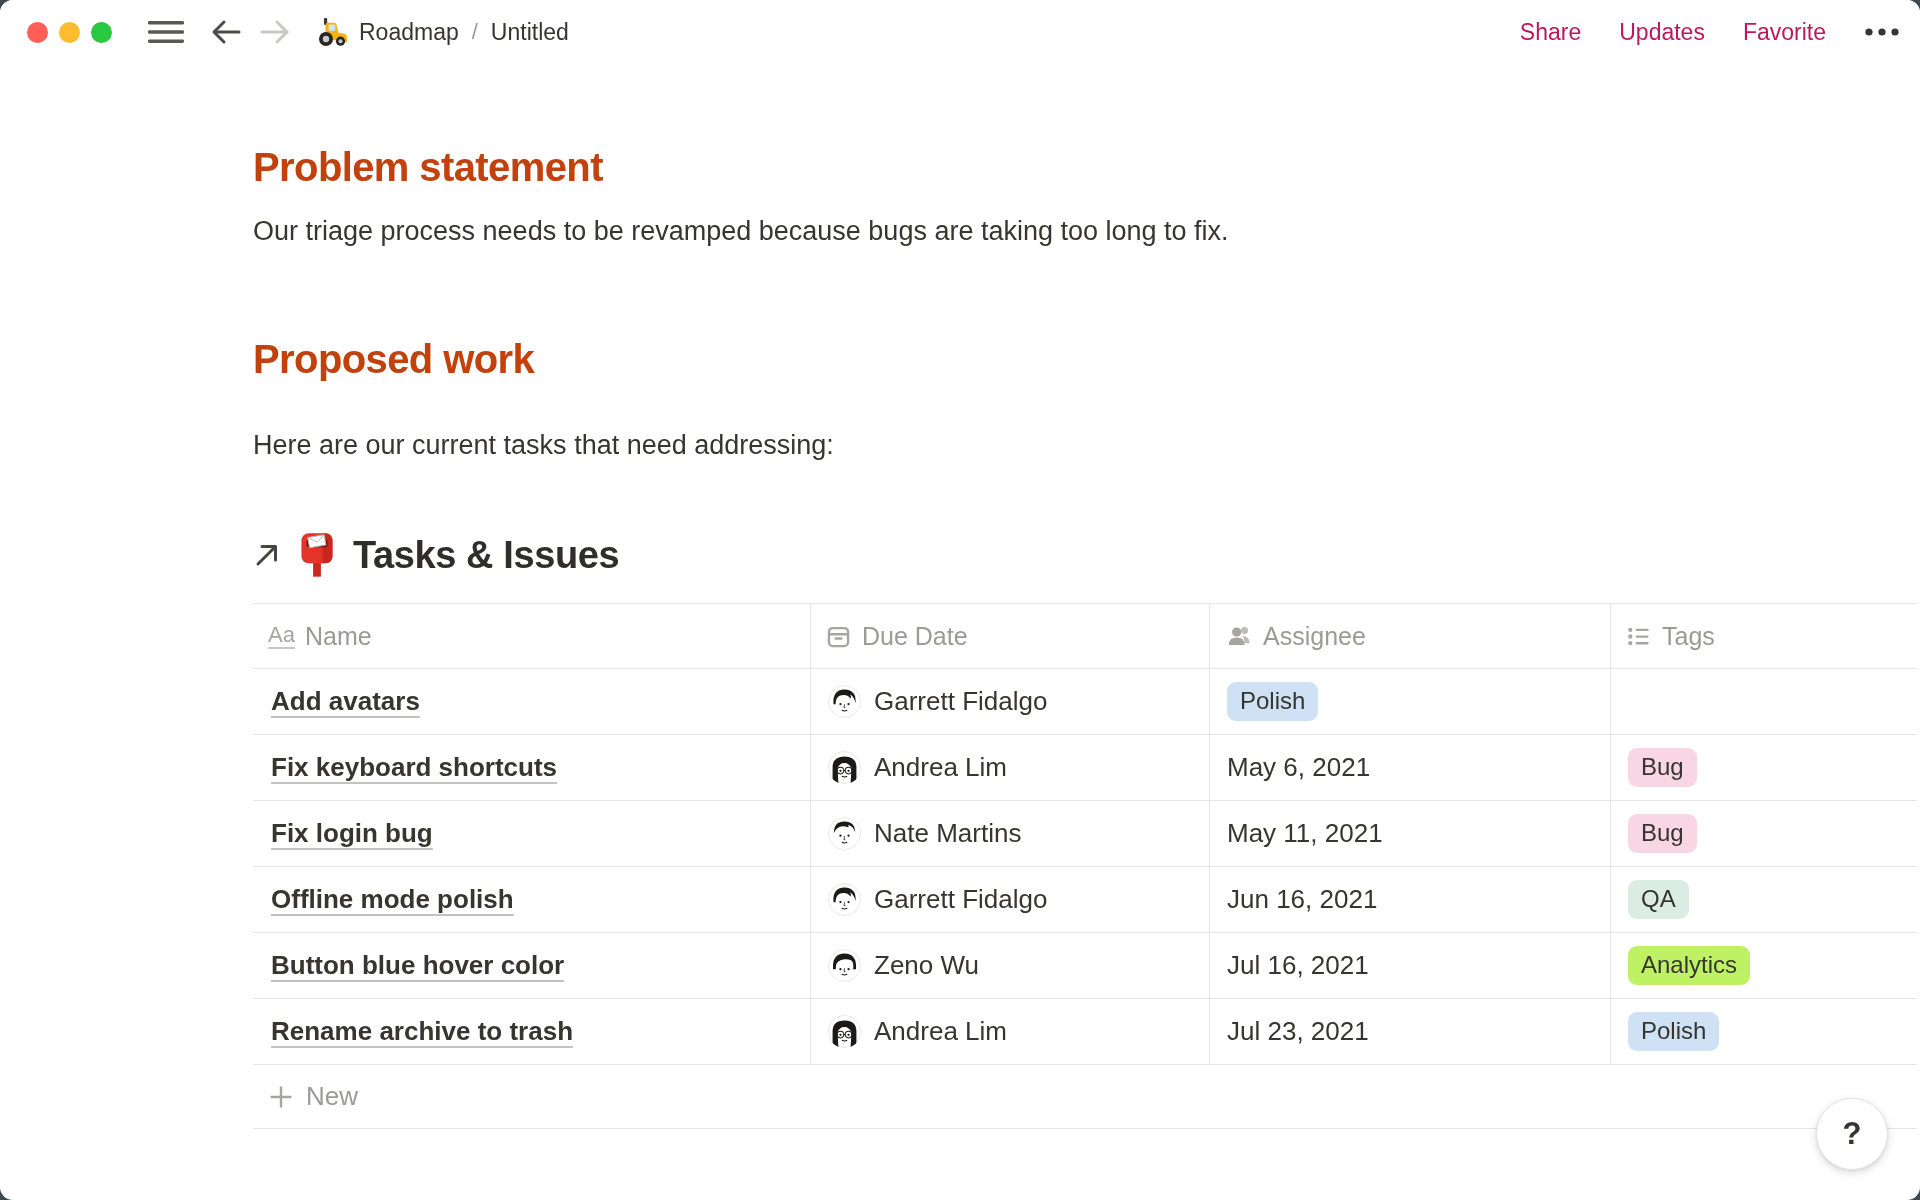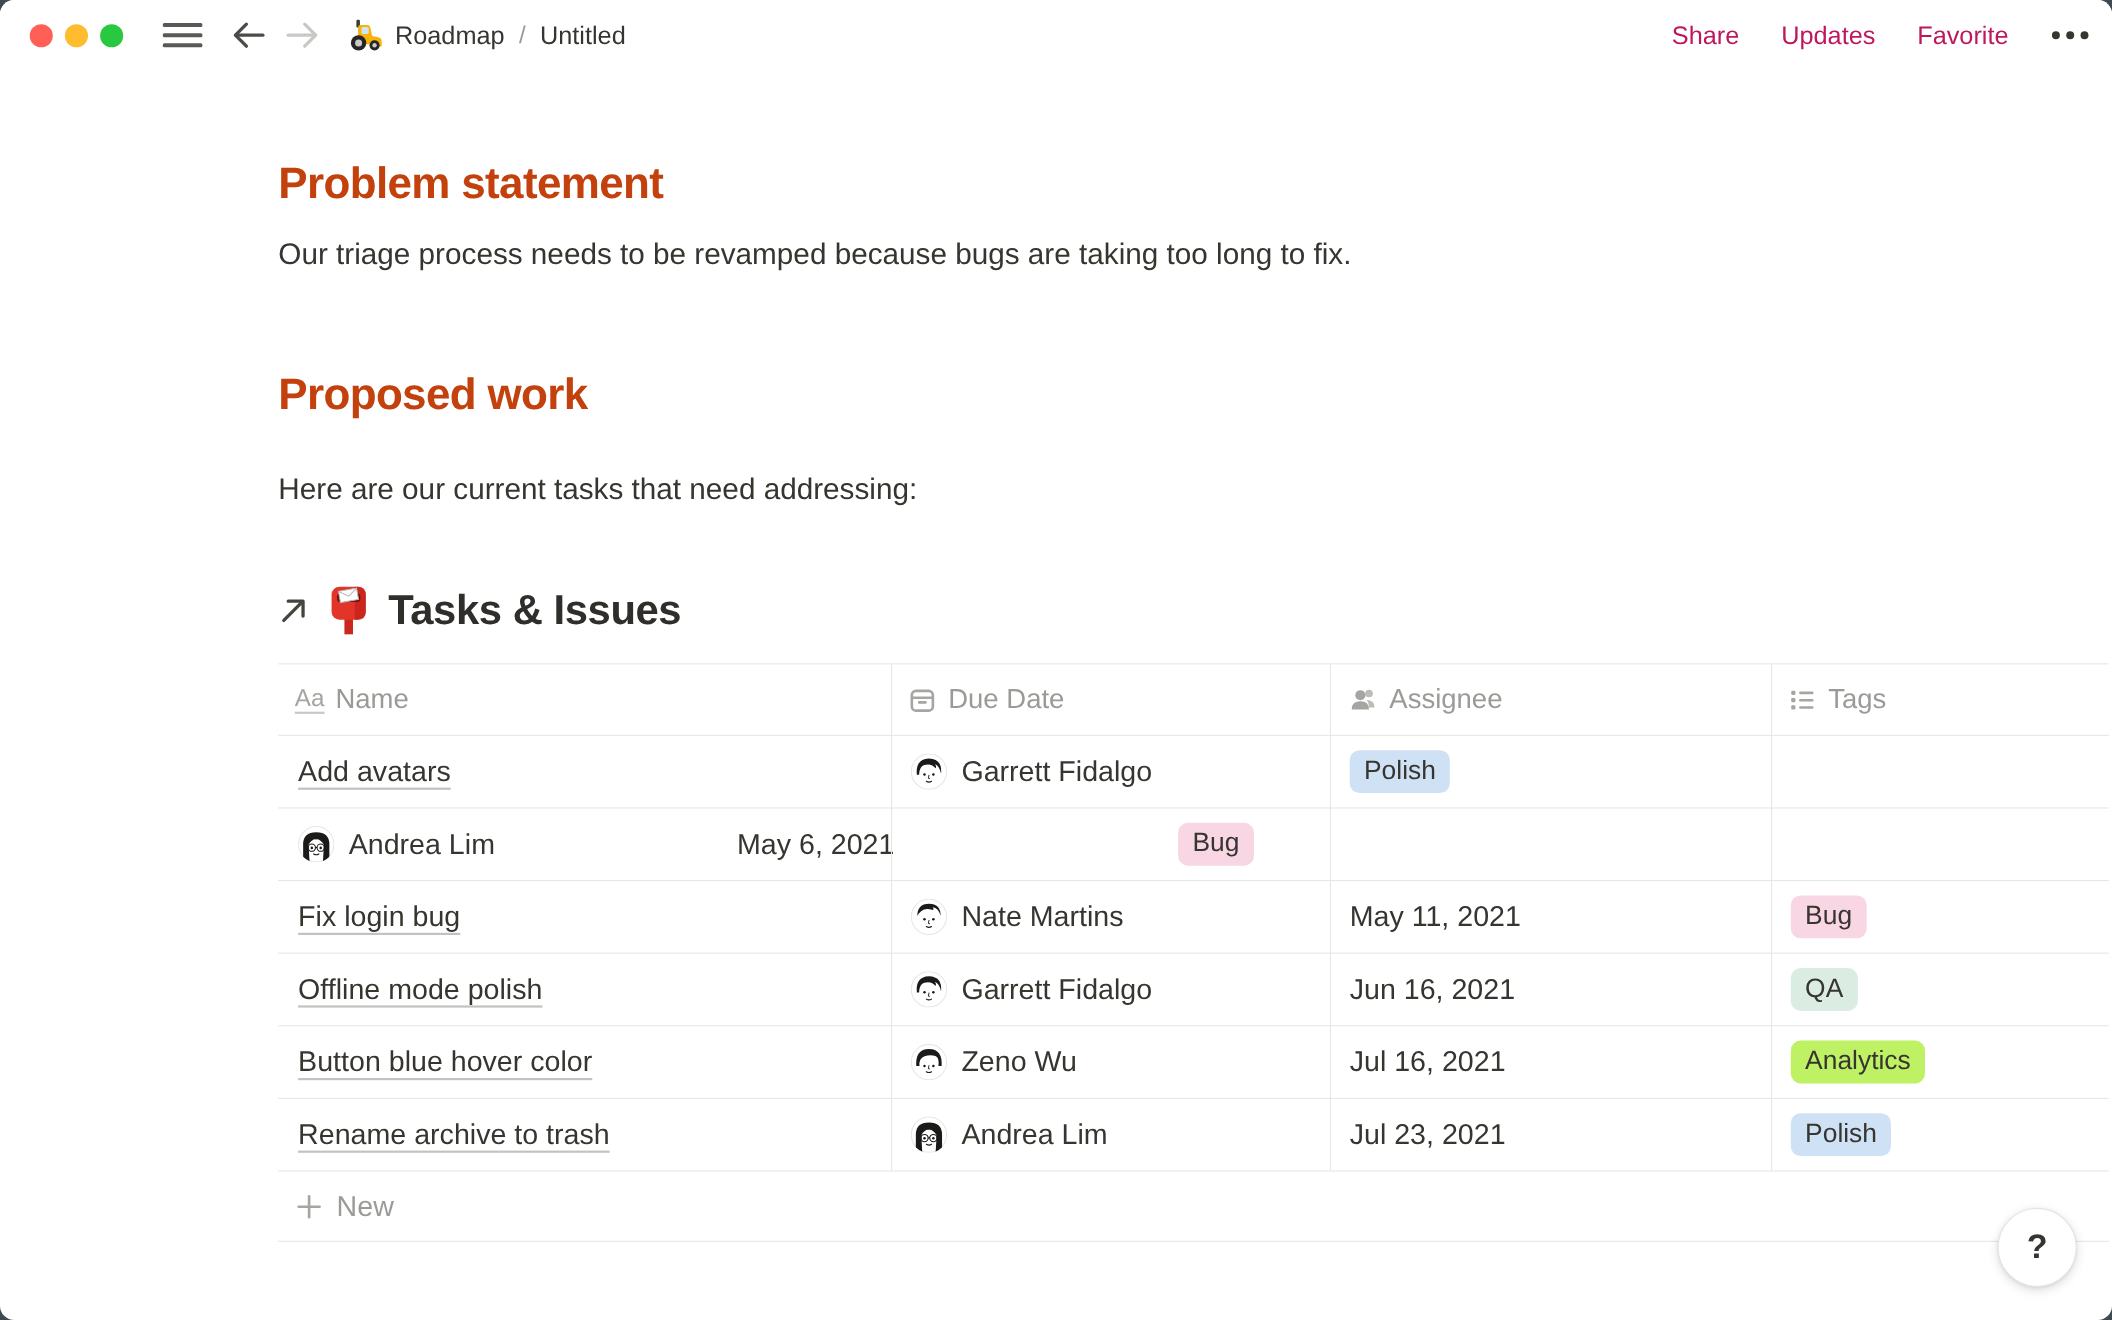--- a/index.html
+++ b/index.html
@@ -75,21 +75,21 @@
   .col-assignee{width:399px;}
   .col-due{width:401px;}
   .col-tags{flex:1;}
   .trow{
     display:flex;align-items:center;height:66px;box-sizing:border-box;
     border-bottom:1px solid #E7E6E3;
     font-size:26px;color:#37352F;
   }
   .cell{display:flex;align-items:center;padding-left:18px;box-sizing:border-box;height:100%;}
   .name-link{
-    font-weight:400;
+    font-weight:700;
     text-decoration:underline;
     text-decoration-color:rgba(55,53,47,0.30);
     text-decoration-thickness:1.5px;
     text-underline-offset:6px;
   }
   .avatar{width:33px;height:33px;margin-right:13px;flex:0 0 auto;display:flex;}
   .pill{
     display:inline-block;padding:4px 13px 5px;border-radius:9px;
     font-size:24px;line-height:1.25;color:#37352F;white-space:nowrap;
   }
@@ -273,20 +273,23 @@
                 <circle cx="18" cy="18" r="17.5" fill="none" stroke="rgba(0,0,0,0.10)"></circle>
               </svg>
             </span>
             <span>Garrett Fidalgo</span>
           </div>
           <div class="cell col-tags">
             <span class="pill" style="background: rgb(206, 225, 245);">Polish</span>
           </div>
         </div>
         <div class="trow">
+          <div class="cell col-name">
+            <span class="name-link">Fix keyboard shortcuts</span>
+          </div>
           <div class="cell col-assignee">
             <span class="avatar">
               <svg width="33" height="33" viewBox="0 0 36 36">
                 <defs>
                   <clipPath id="cp_andrea_1">
                     <circle cx="18" cy="18" r="18"></circle>
                   </clipPath>
                 </defs>
                 <g clip-path="url(#cp_andrea_1)">
                   <rect width="36" height="36" fill="#ffffff"></rect>

